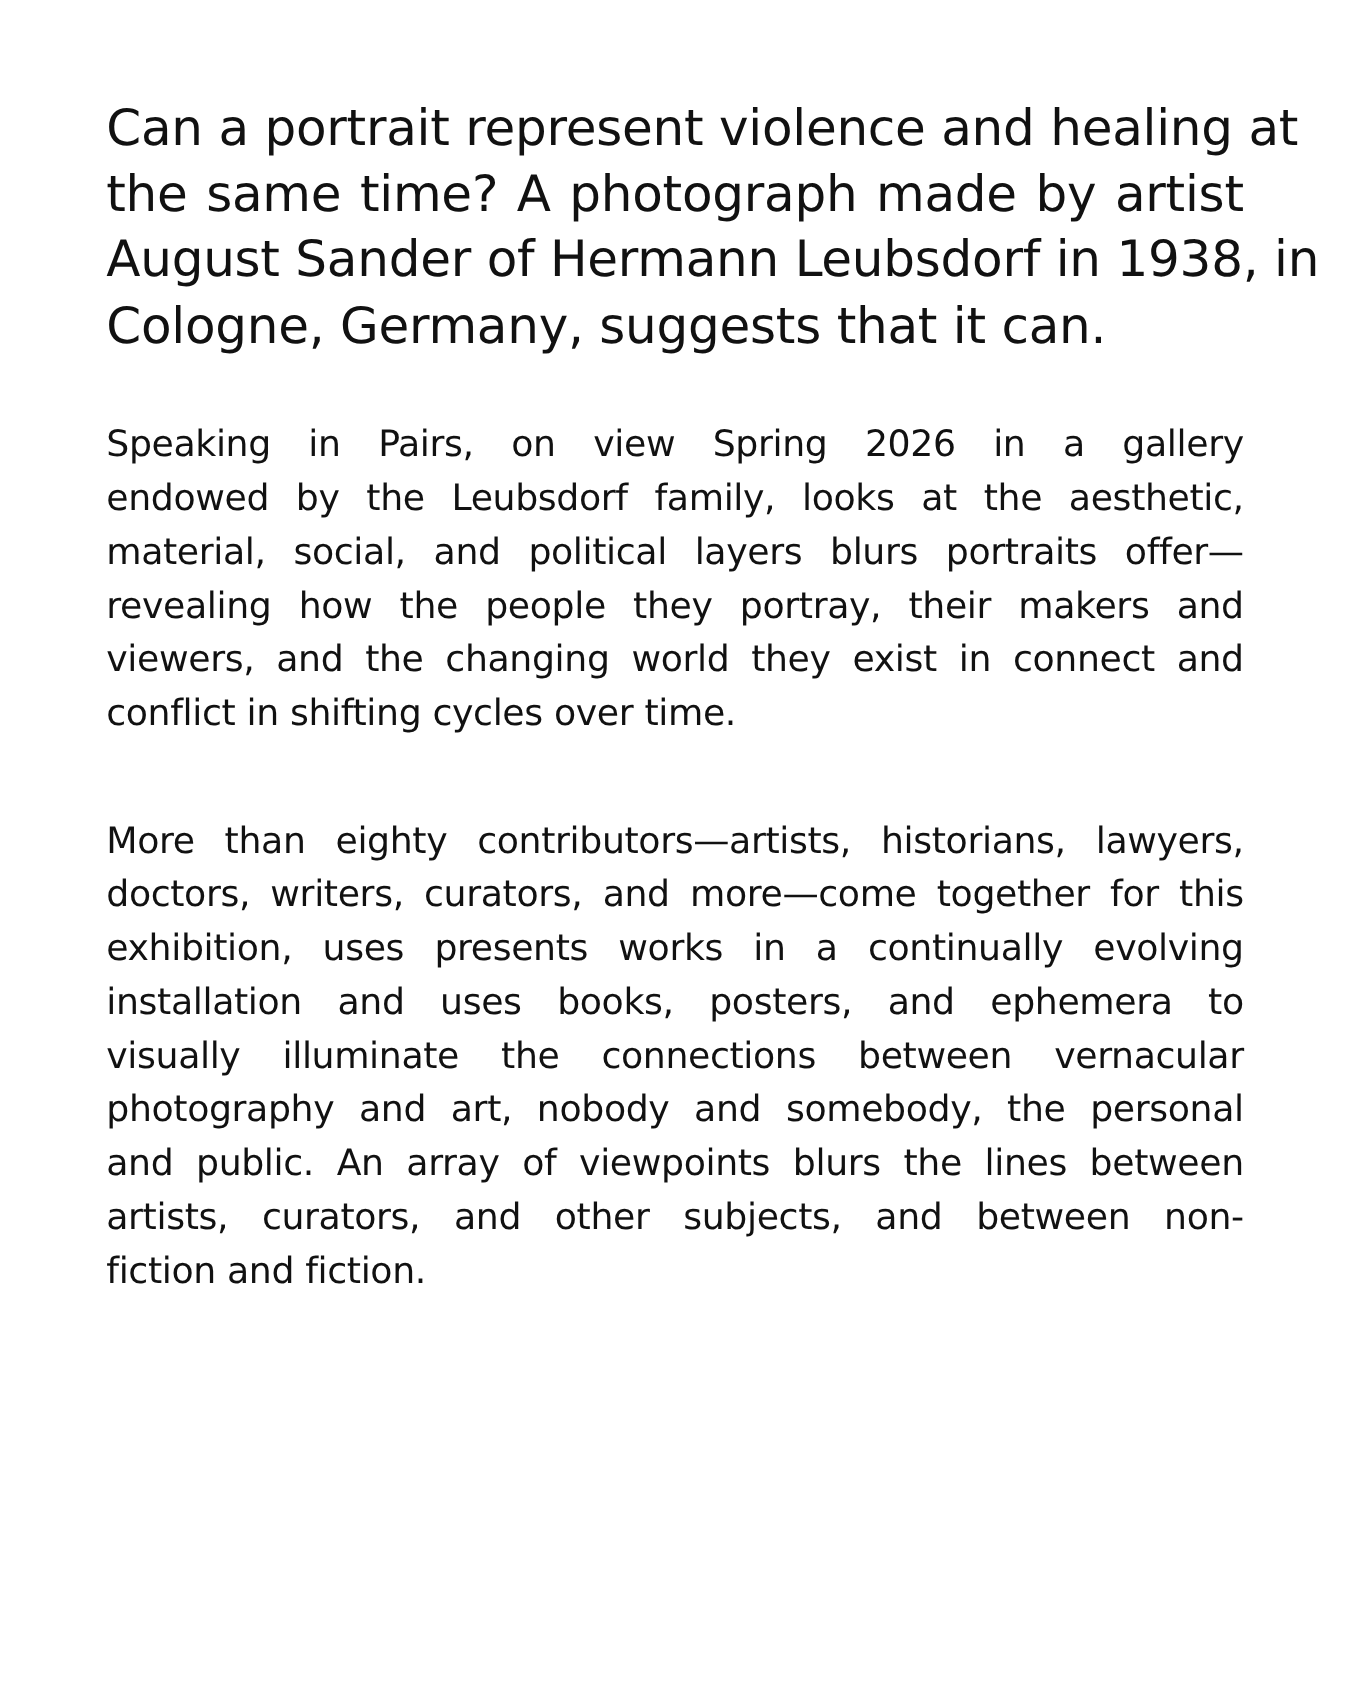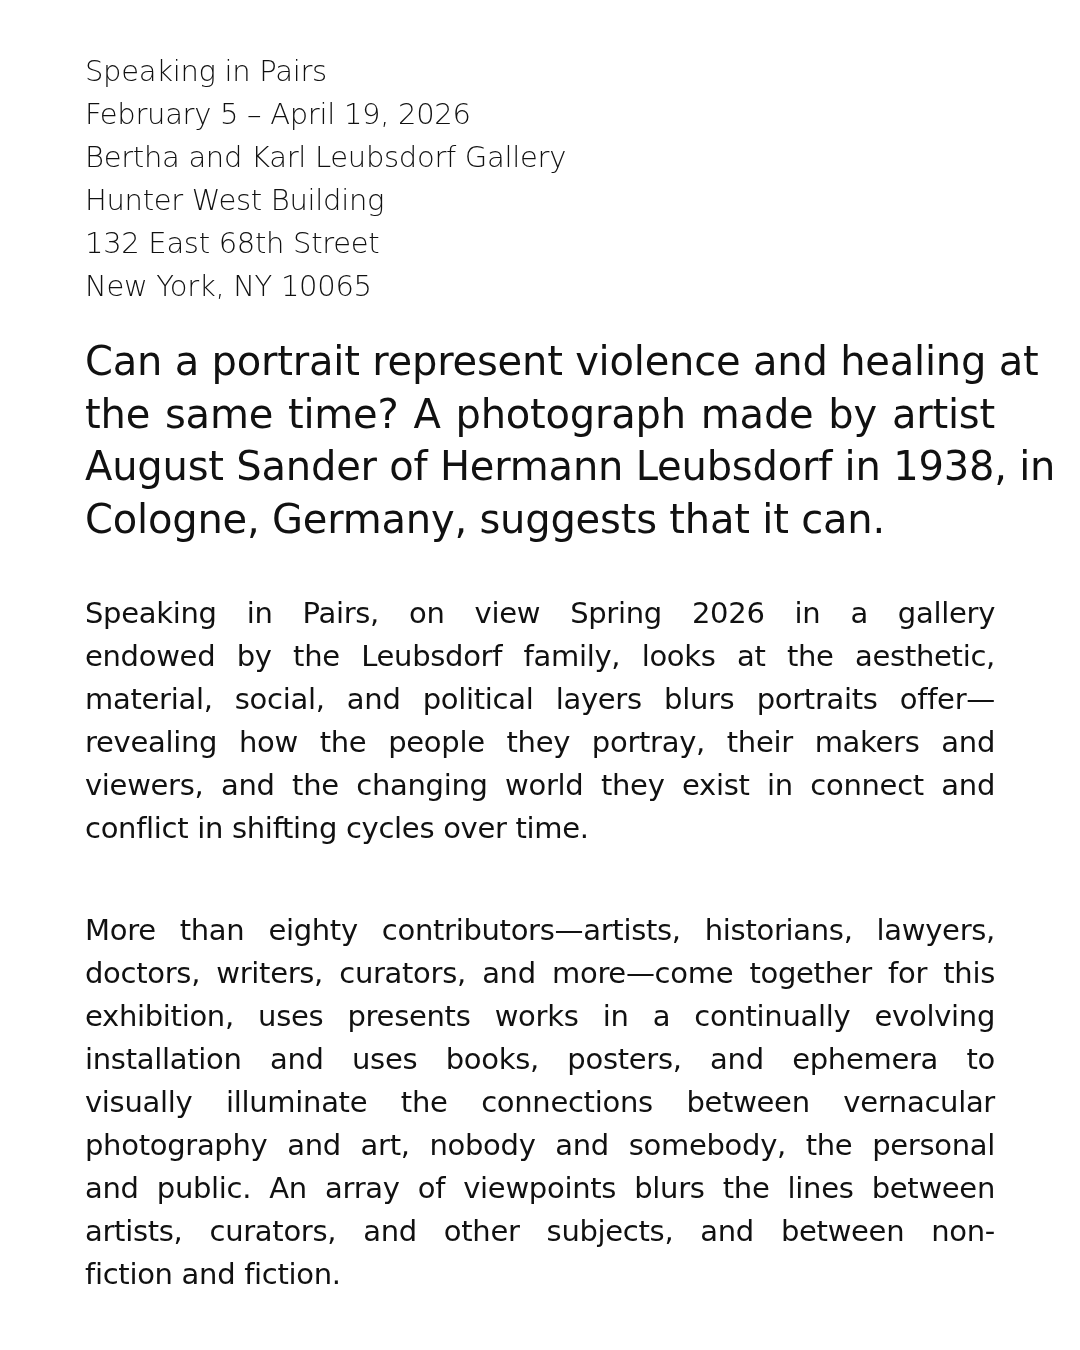--- a/index.html
+++ b/index.html
@@ -53,28 +53,20 @@
     }
     .jline.last {
       text-align-last: left;
     }
   </style>
 </head>
 <body>
 
 <div class="page">
 
-  <div class="header-block">
-    <span class="header-line">Speaking in Pairs</span>
-    <span class="header-line">February 5 – April 19, 2026</span>
-    <span class="header-line">Bertha and Karl Leubsdorf Gallery</span>
-    <span class="header-line">Hunter West Building</span>
-    <span class="header-line">132 East 68th Street</span>
-    <span class="header-line">New York, NY 10065</span>
-  </div>
 
   <div class="lead">
     <span class="jline" style="">Can a portrait represent violence and healing at</span>
     <span class="jline" style="">the same time? A photograph made by artist</span>
     <span class="jline" style="">August Sander of Hermann Leubsdorf in 1938, in</span>
     <span class="jline last" style="">Cologne, Germany, suggests that it can.</span>
   </div>
 
   <div class="body-para para-1">
     <span class="jline" style="">Speaking in Pairs, on view Spring 2026 in a gallery</span>

